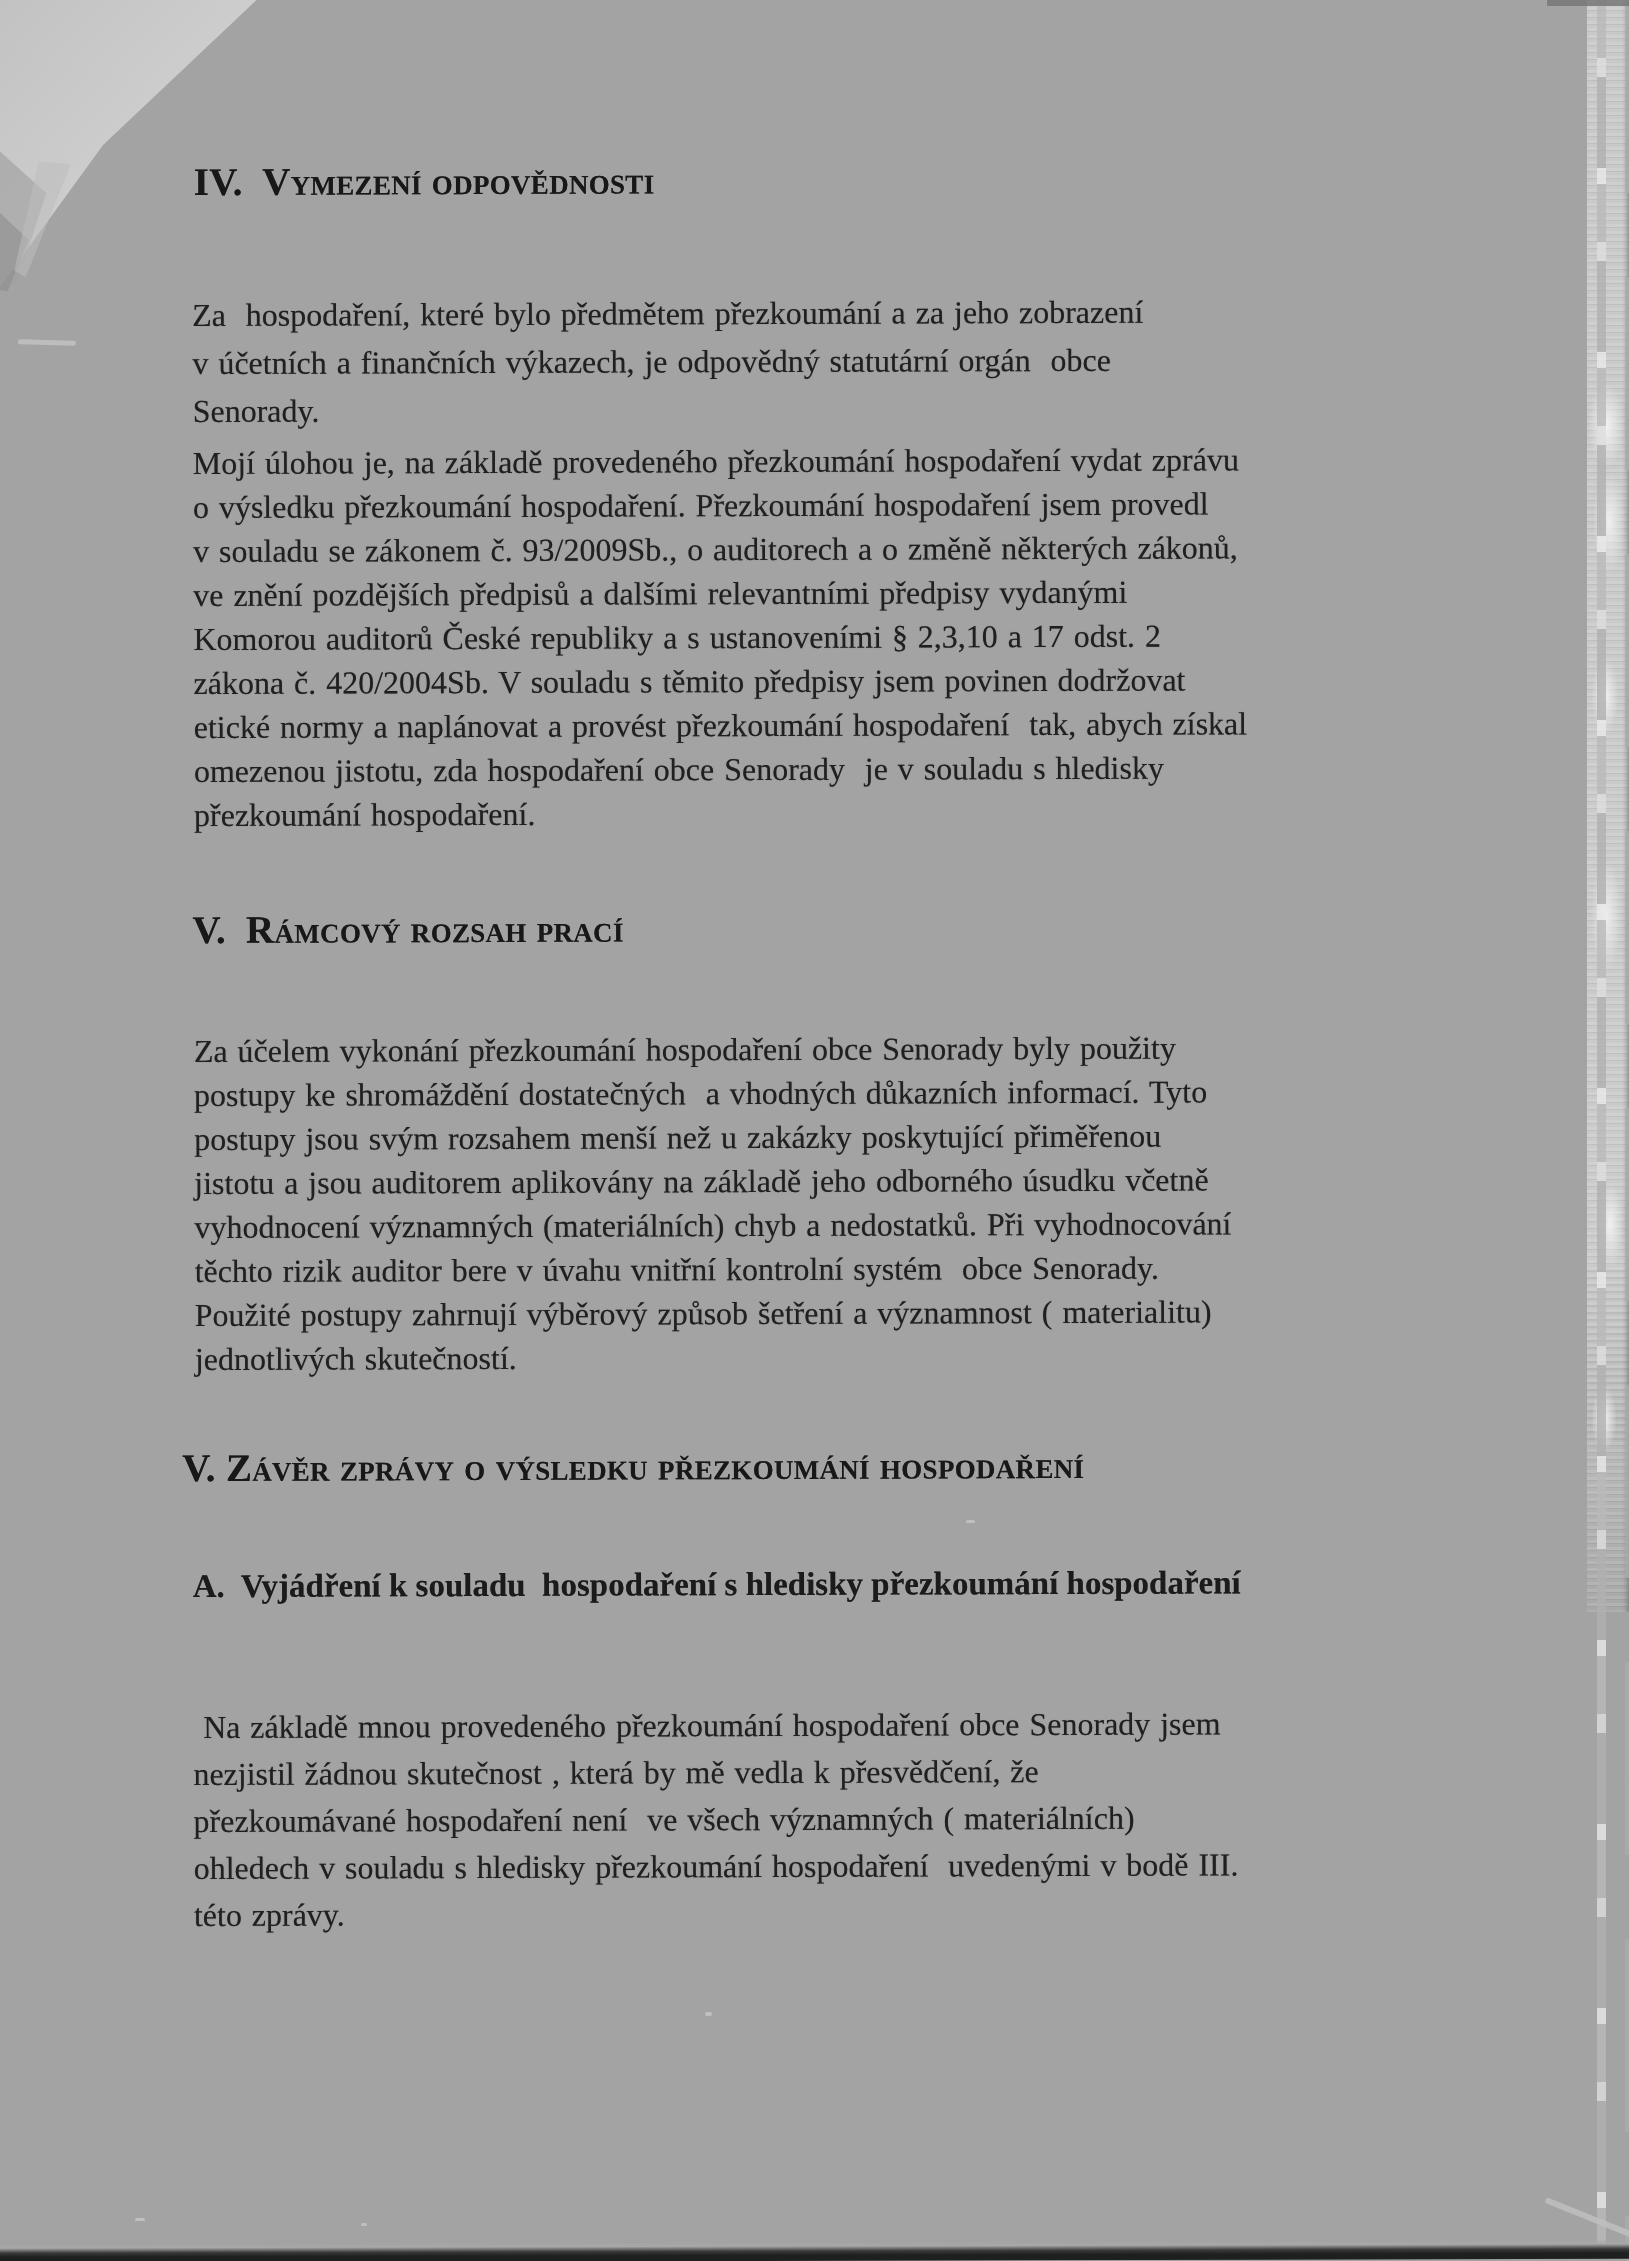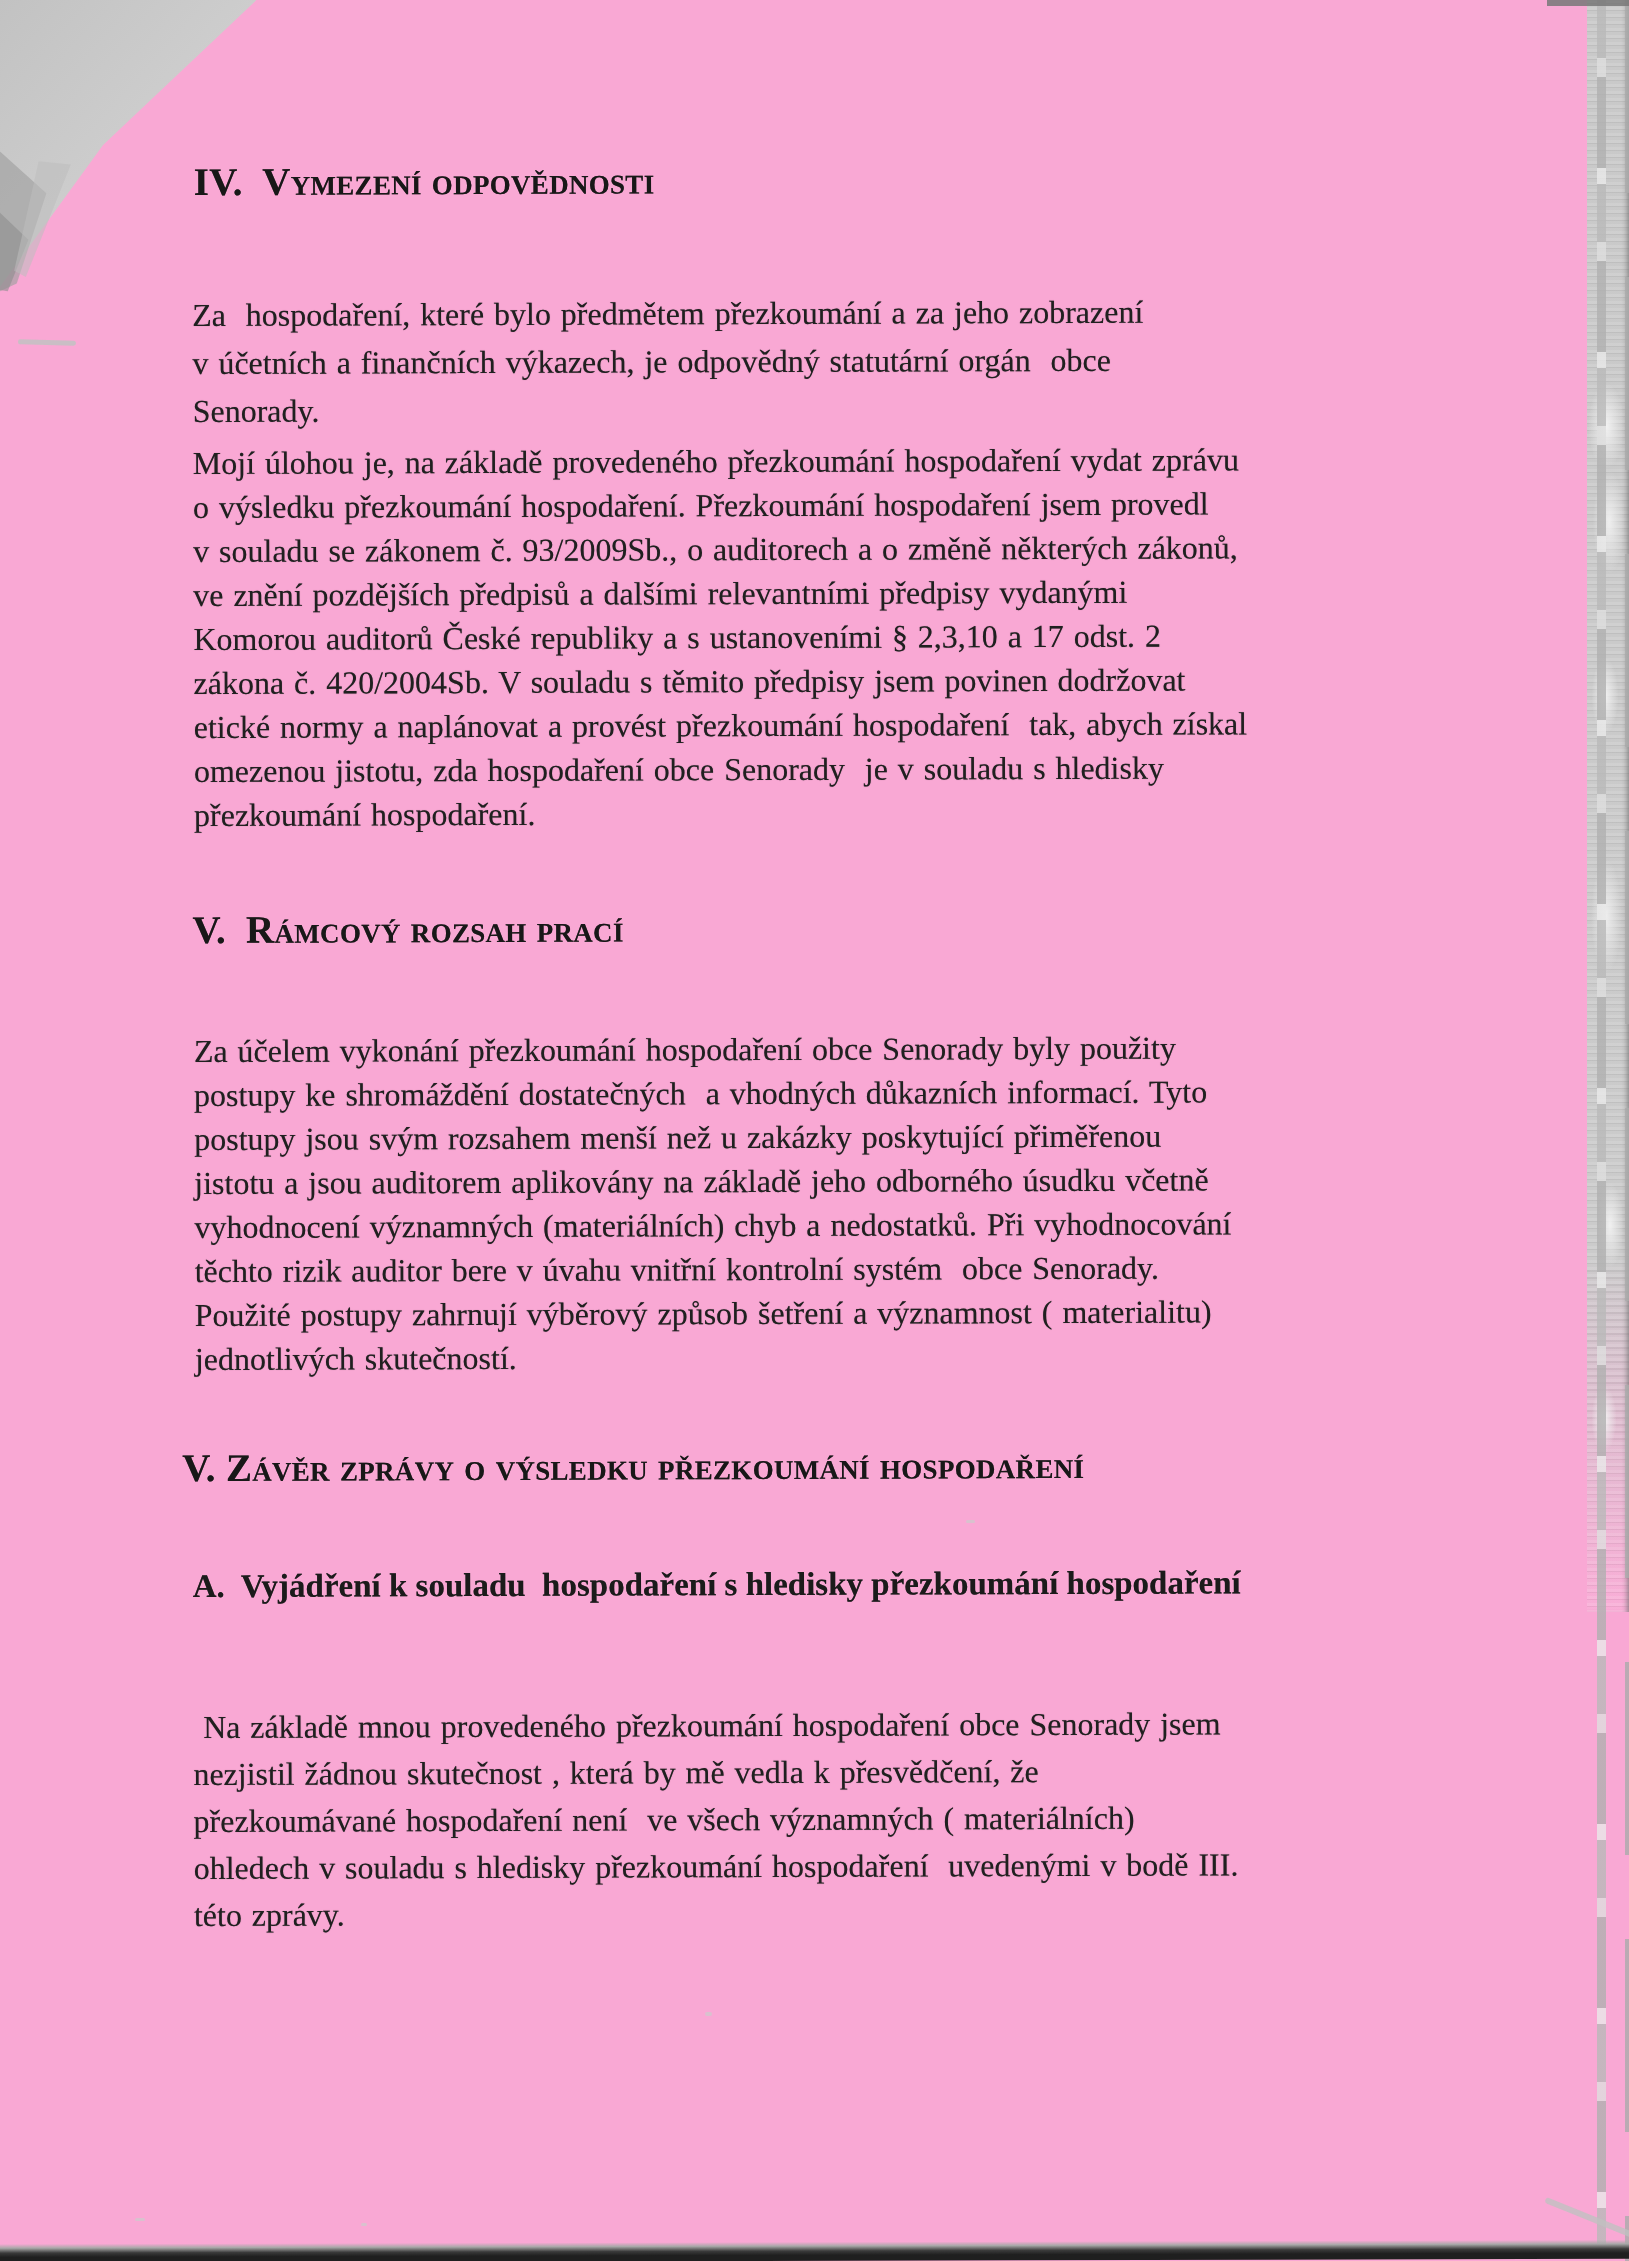--- a/index.html
+++ b/index.html
@@ -8,21 +8,21 @@
     width: 1630px;
     height: 2261px;
     background: #fdfdfd;
     overflow: hidden;
     font-family: "Liberation Serif", serif;
   }
   .page {
     position: relative;
     width: 1630px;
     height: 2261px;
-    background: #f9a8d4;
+    background: #a3a3a3;
   }
   
   .corner-wedge { position: absolute; top: 0; left: 0; }
   .edge-dash {
     position: absolute; left: 18px; top: 340px; width: 58px; height: 4.5px;
     background: #c2c2c2; border-radius: 2.6px; opacity: .85; transform: rotate(1.5deg);
   }
   .edge-band-top {
     position: absolute; left: 1587px; top: 0; width: 43px; height: 1612px;
     background:

